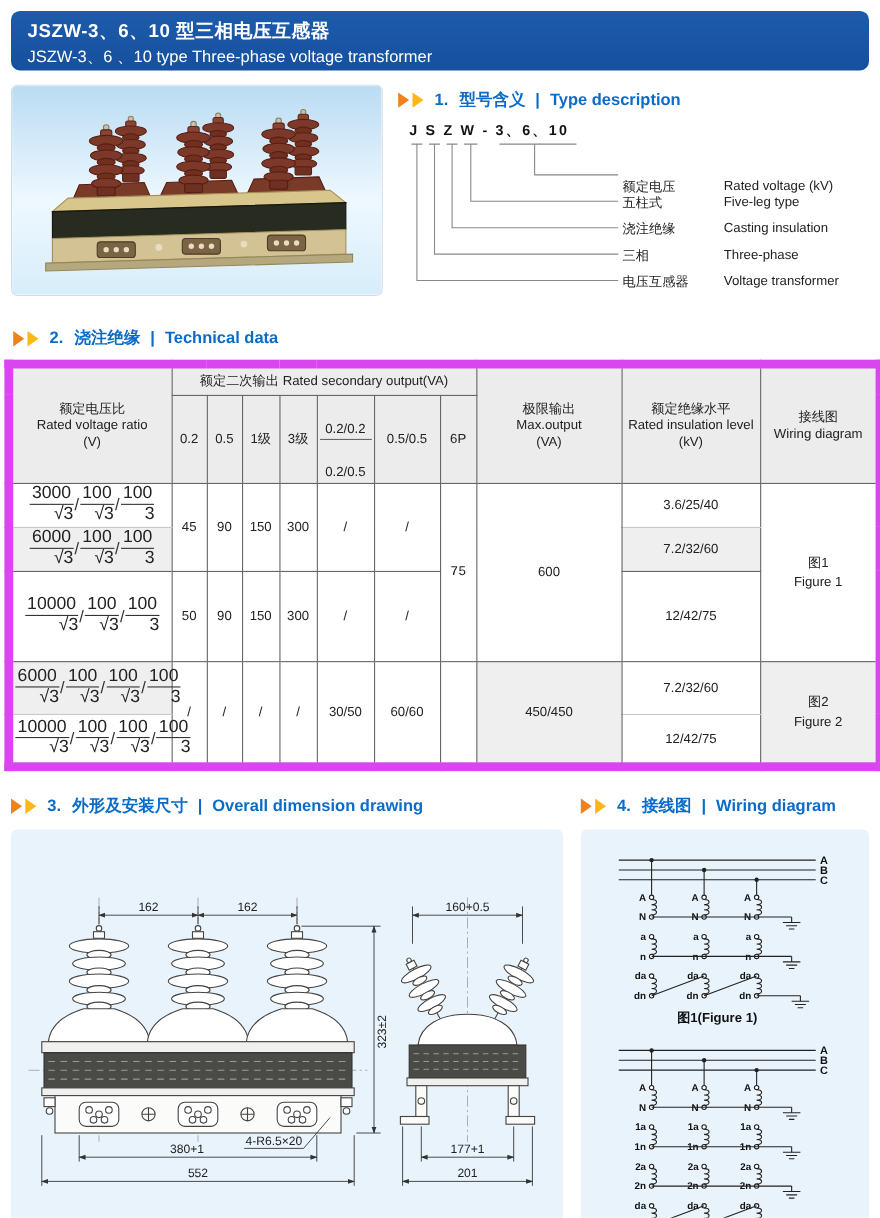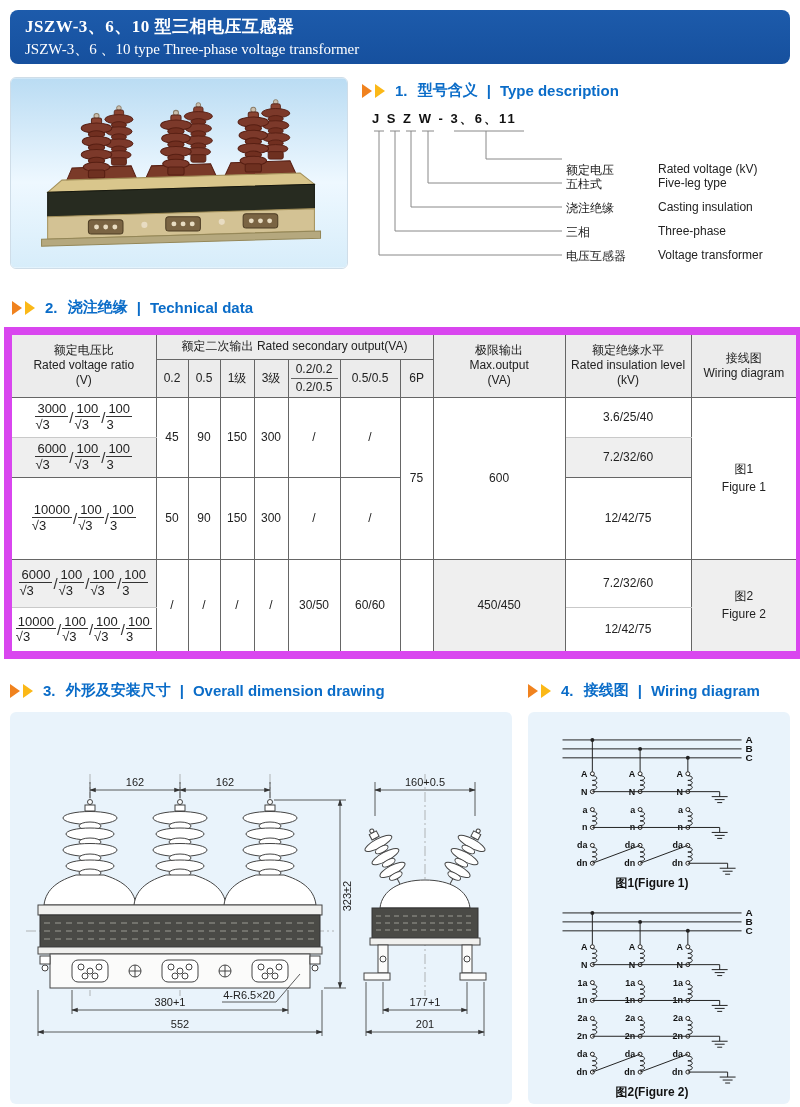--- a/index.html
+++ b/index.html
@@ -8,21 +8,21 @@
     --panel-blue:#e9f3fb; --table-shade:#efefef; --line:#666;
   }
   *{margin:0;padding:0;box-sizing:border-box;}
   body{width:800px;height:1107px;background:#fff;overflow:hidden;
        font-family:"Liberation Sans","DejaVu Sans",sans-serif;color:#222;}
   .page{width:800px;height:1107px;position:relative;}
 
   
   .banner{margin:10px 10px 0;height:54px;border-radius:8px;padding:7px 15px;
     background:linear-gradient(180deg,var(--banner-blue),var(--banner-blue2));
-    color:#fff;display:flex;flex-direction:column;justify-content:center;font-family:Liberation Serif, serif;}
+    color:#fff;display:flex;flex-direction:column;justify-content:space-between;}
   .banner .t1{font-size:17px;font-weight:bold;letter-spacing:.5px;}
   .banner .t2{font-size:15px;margin-top:2px;}
 
   
   .sec-h{display:flex;align-items:center;gap:3px;font-size:15px;font-weight:600;
          color:var(--heading-blue);}
   .arr{width:0;height:0;border-top:7px solid transparent;border-bottom:7px solid transparent;display:inline-block;}
   .a1{border-left:10px solid var(--arrow-orange);}
   .a2{border-left:10px solid var(--arrow-gold);margin-right:7px;}
   .sec-h .sep{margin:0 6px;}
@@ -40,30 +40,30 @@
   .tl-en{flex:1;}
 
   
   .sec2{margin:20px 0 10px 12px;}
   table.tech{border-collapse:collapse;table-layout:fixed;width:792px;margin:0 4px;
              font-size:12px;border:8px solid #d946ef;}
   .tech th,.tech td{border:1px solid var(--line);text-align:center;vertical-align:middle;padding:1px 2px;}
   .tech thead th{background:#ececec;font-weight:normal;line-height:1.25;}
   .tech tr.h1 th{height:28px;}
   .tech tr.h2 th{height:36px;}
-  .tech .split div{padding:1px 0;}
+  .tech .split div{padding:1px 0;margin-top:21px;}
   .tech .split .st{border-bottom:1px solid var(--line);}
   .sh{background:var(--table-shade);}
   .lb{border-bottom:1px solid #c9c9c9 !important;}
   .r1 .rh{height:40px;} .r2 .rh{height:40px;} .r3 .rh{height:82px;}
   .r4 .rh{height:48px;} .r5 .rh{height:48px;}
-  .p6cell{vertical-align:bottom;padding-bottom:30px;}
+  .p6cell{vertical-align:bottom;padding-bottom:30px;font-family:Liberation Mono, monospace;}
   .ratio{white-space:nowrap;}
-  .frac{display:inline-flex;flex-direction:column;align-items:flex-start;vertical-align:middle;
-        line-height:1.05;font-size:13px;}
+  .frac{display:inline-flex;flex-direction:column;align-items:flex-end;vertical-align:middle;
+        line-height:1.05;font-size:16px;}
   .fn{border-bottom:1px solid #333;padding:0 2px;}
   .fd{padding-top:1px;}
   .fsl{font-size:15px;margin:0 1px;color:#333;vertical-align:middle;}
   .figcell div{line-height:1.5;}
 
   
   .row3{display:flex;gap:16px;margin:22px 10px 0;}
   .col-draw{width:502px;flex:none;}
   .col-wire{flex:1;}
   .panel{background:var(--panel-blue);border-radius:6px;margin-top:12px;}
@@ -149,21 +149,21 @@
       <div class="sec-h">
         <span class="arr a1"></span>
         <span class="arr a2"></span>
         <span>1.</span>&nbsp;
         <span>型号含义</span>
         <span class="sep">|</span>
         <span>Type description</span>
       </div>
 
       <div class="type-box">
-        <div class="type-code">J S Z W - 3、6、11</div>
+        <div class="type-code">J S Z W - 3、6、10</div>
         <svg class="type-lines" viewBox="0 0 430 146">
           <g stroke="#888" fill="none" stroke-width="1">
             <path d="M8,2 H18 M24,2 H34 M40,2 H50 M56,2 H68 M88,2 H158"></path>
             <path d="M120,2 V30 H196"></path>
             <path d="M62,2 V54 H196"></path>
             <path d="M45,2 V78 H196"></path>
             <path d="M29,2 V102 H196"></path>
             <path d="M13,2 V126 H196"></path>
           </g>
         </svg>

